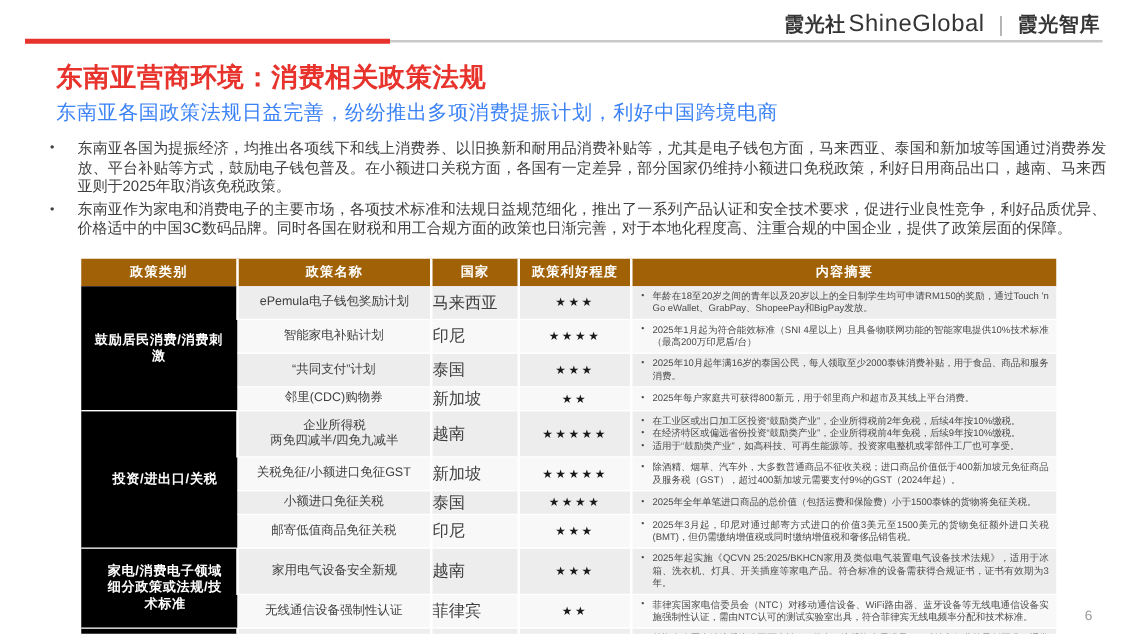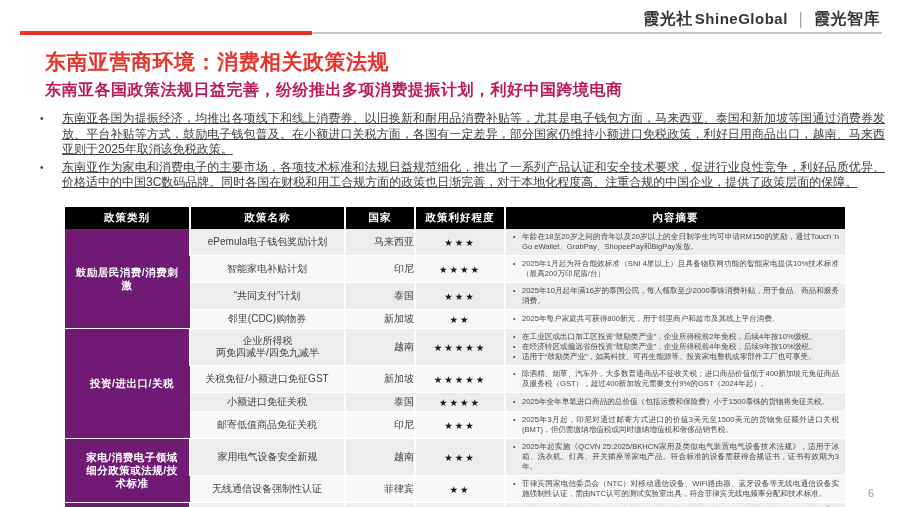--- a/index.html
+++ b/index.html
@@ -9,50 +9,50 @@
     font-family:"Liberation Sans","DejaVu Sans",sans-serif;
     color:#404040;
   }
   
   .brand {
     position:absolute; top:9px; right:20px;
     font-size:16px; color:#353535; letter-spacing:.5px;
     display:flex; align-items:baseline; gap:2px;
   }
   .brand .cn { font-weight:bold; }
-  .brand .en { font-weight:bold; font-size:15px; }
+  .brand .en { font-weight:normal; font-size:19px; }
   .brand .sep { color:#8a8a8a; font-weight:300; padding:0 3px; }
   .rule { position:absolute; top:31px; left:20px; right:18px; height:4px; display:flex; align-items:center; }
   .rule .red { width:292px; height:3.5px; background:#e8322c; }
   .rule .grey { flex:1; height:1.5px; background:#c9c9c9; }
   
   .title { position:absolute; left:45px; top:48px; font-size:21px; font-weight:bold; color:#e8322c; letter-spacing:.5px; }
-  .subtitle { position:absolute; left:45px; top:80px; font-size:16px; font-weight:bold; color:#be185d; letter-spacing:.5px; }
-  
-  .intro { position:absolute; left:38px; top:111px; width:847px;text-decoration:underline; }
+  .subtitle { position:absolute; left:45px; top:80px; font-size:16px; font-weight:normal; color:#3b82f6; letter-spacing:.5px; }
+  
+  .intro { position:absolute; left:38px; top:111px; width:847px; }
   .ibullet { position:relative; padding-left:24px; font-size:12px; line-height:15.5px; text-align:justify; color:#3f3f3f; margin-bottom:2px; }
   .ibullet::before { content:"•"; position:absolute; left:2px; top:0; font-size:10px; color:#3f3f3f; }
   
   table.policy { position:absolute; left:65px; top:207px; width:780px; border-collapse:collapse; border-bottom:2px solid #4d4d4d; table-layout:fixed; }
   th {
-    background:#000000; color:#ffffff; font-weight:bold; font-size:10.5px;
+    background:#a16207; color:#ffffff; font-weight:bold; font-size:10.5px;
     padding:4px 0; text-align:center; letter-spacing:1px;
   }
   th + th, td + td { border-left:2px solid #ffffff; }
   td { border-bottom:1px solid #ffffff; vertical-align:middle;margin-top:24px; }
   tbody tr:nth-child(odd)  td.data { background:#ededed; }
   tbody tr:nth-child(even) td.data { background:#f8f8f8; }
   td.cat {
-    background:#701a75; color:#ffffff; font-weight:bold; font-size:10.5px;
+    background:#000000; color:#ffffff; font-weight:bold; font-size:10.5px;
     text-align:center; line-height:13px; padding:2px 6px; letter-spacing:.5px;
   }
   tbody.sep tr:first-child td.data { border-top:1px dashed #a8a8a8; }
   tbody.sep tr:first-child td.cat { border-top:1px dashed rgba(255,255,255,.85);padding-left:16px; }
   td.name { font-size:10px; text-align:center; padding:3px 4px; line-height:12px; white-space:pre-line; color:#3f3f3f; }
-  td.country { font-size:10px; text-align:right; color:#3f3f3f; }
+  td.country { font-size:13px; text-align:left; color:#3f3f3f; }
   td.stars { font-size:9.5px; text-align:center; letter-spacing:2px; color:#1a1a1a; font-weight:bold; }
   td.content { padding:3px 6px 3px 5px; }
   .cbullet { position:relative; padding-left:11px; font-size:7.6px; line-height:10px; color:#4a4a4a; text-align:justify; }
   .cbullet::before { content:"•"; position:absolute; left:2px; top:0; font-size:7px; }
   
   .pagenum { position:absolute; right:26px; bottom:8px; font-size:11px; color:#999999; }
 </style>
 </head>
 <body>
 

